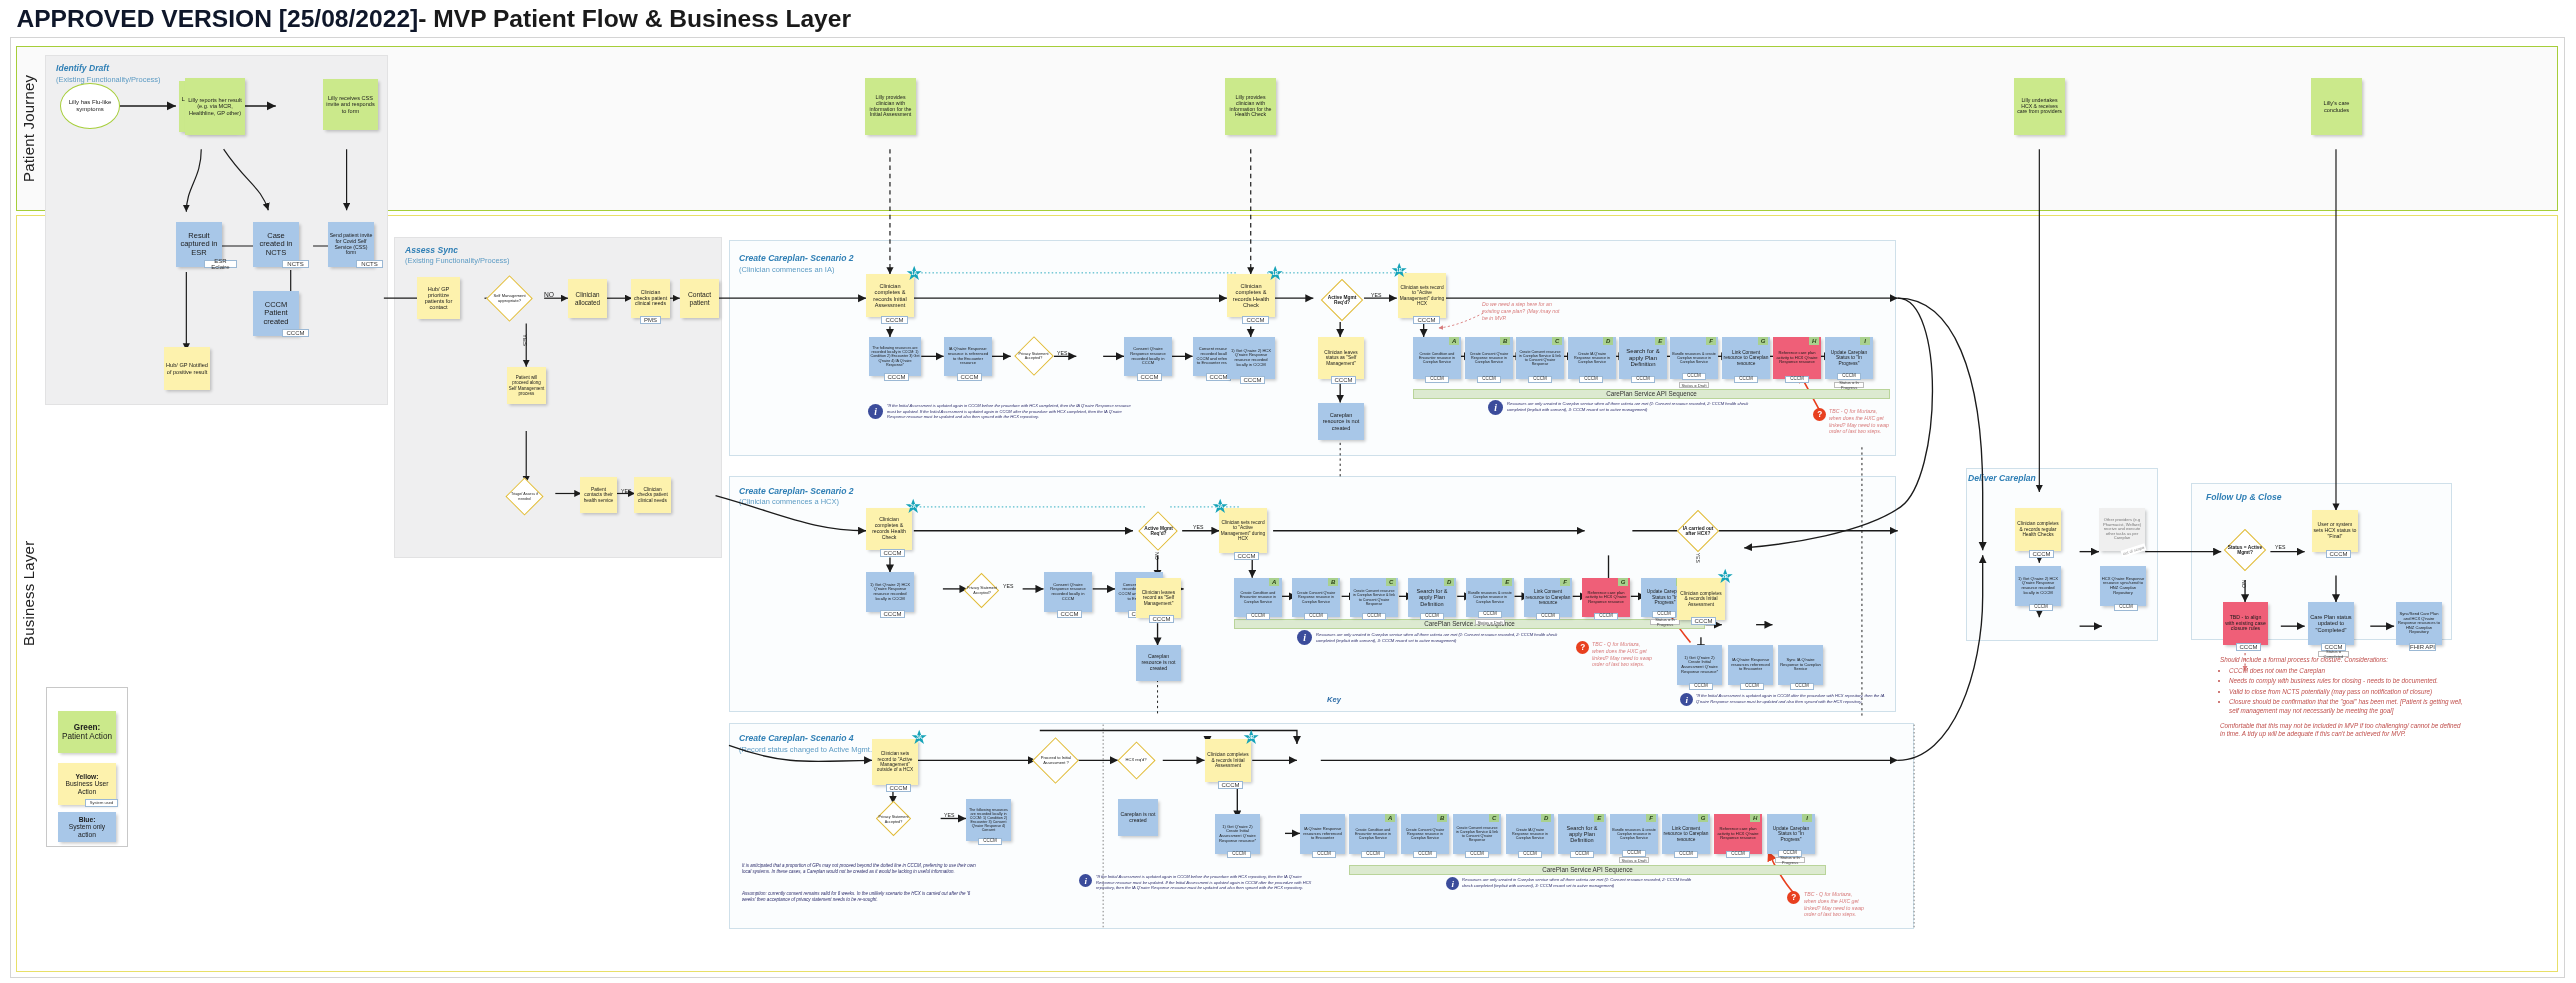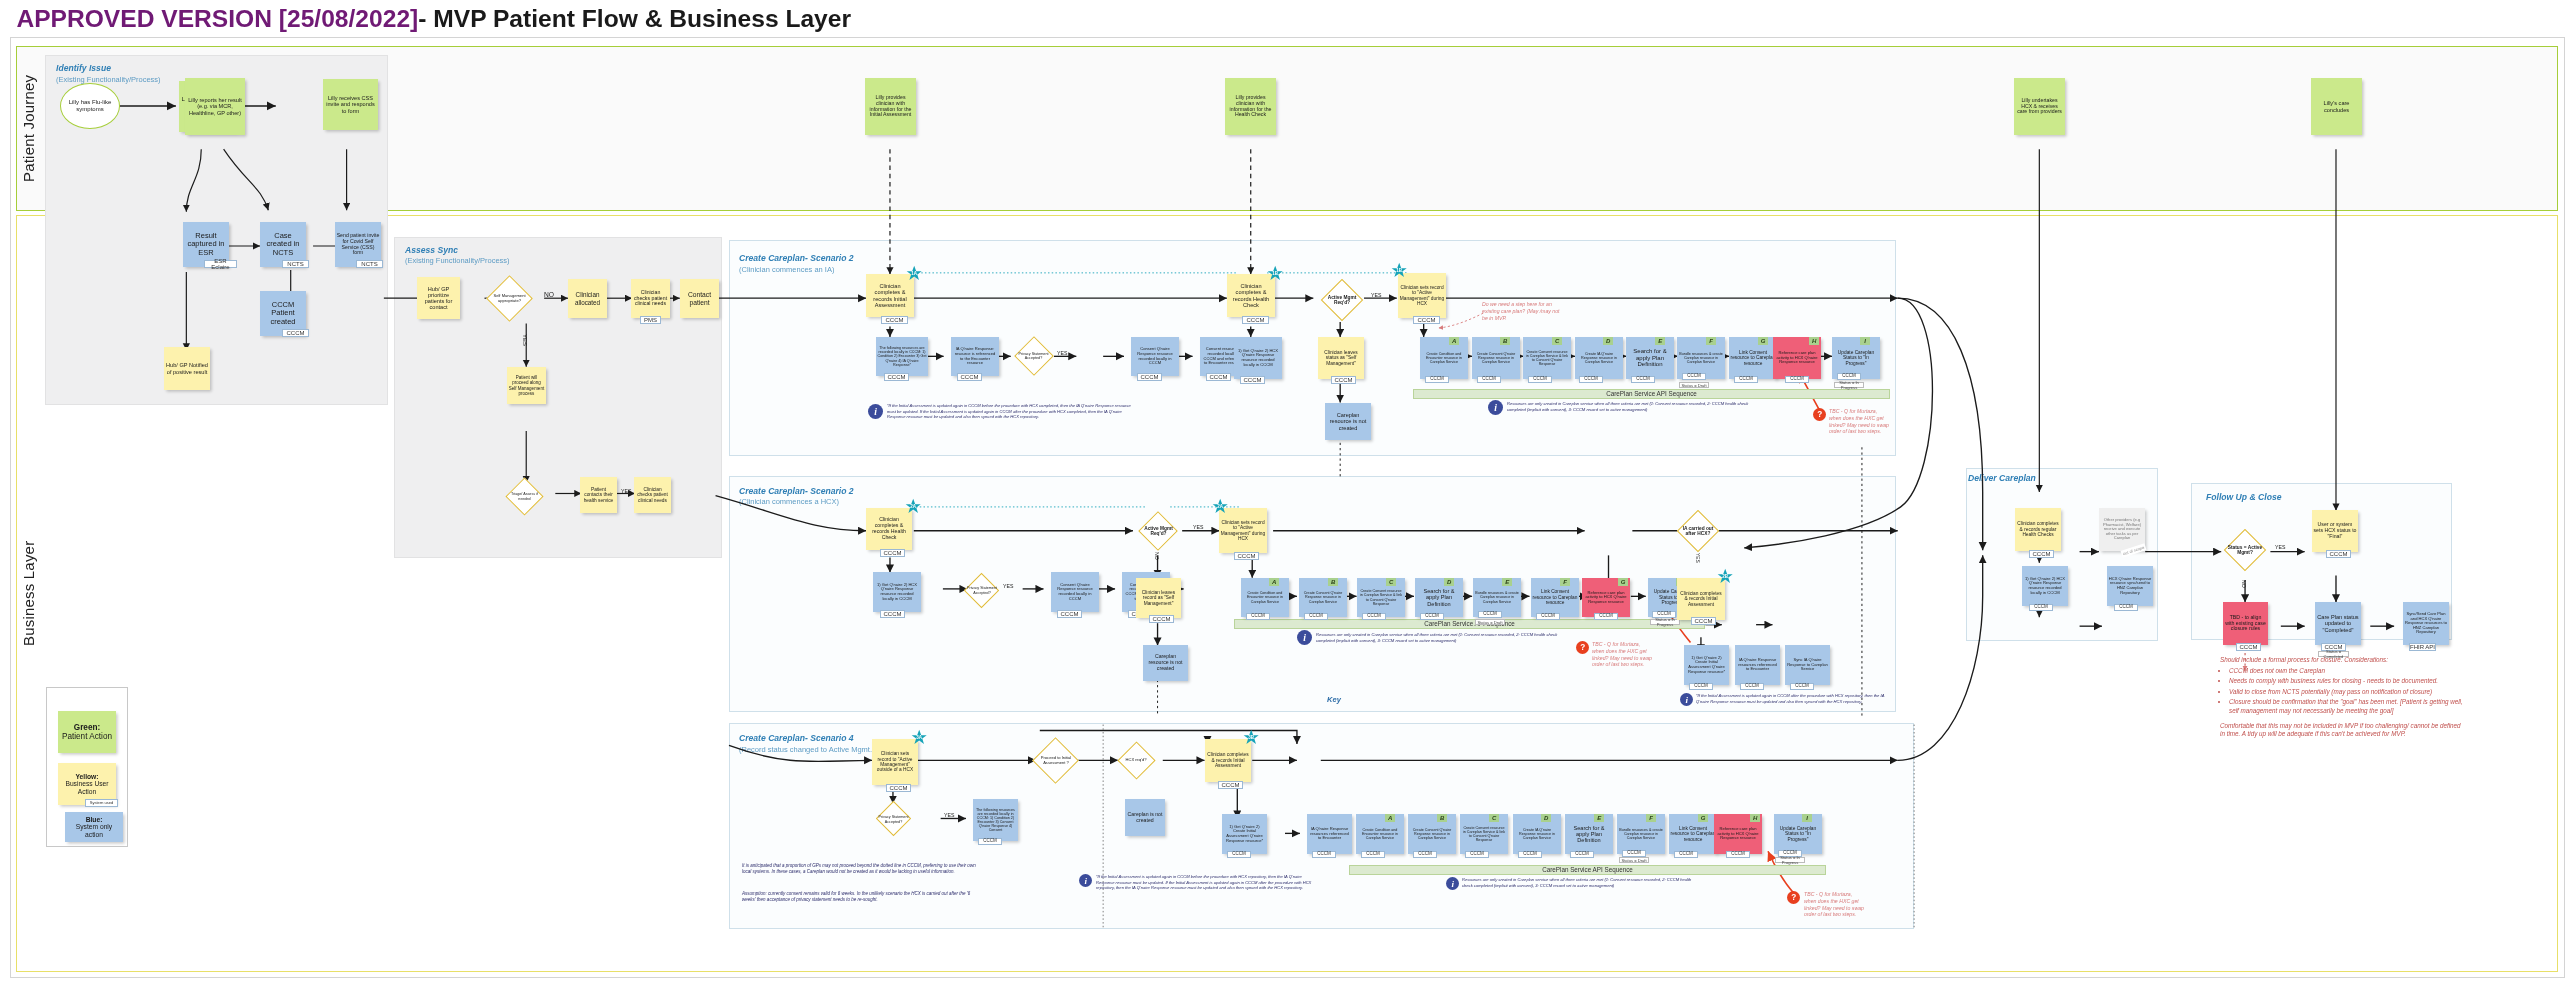--- a/index.html
+++ b/index.html
@@ -8,21 +8,21 @@
     width:2576px; height:984px;
     background:#ffffff;
     font-family:"Liberation Sans", sans-serif;
     overflow:hidden;
     position:relative;
   }
   #stage { position:relative; width:2576px; height:984px; }
 
   
   #title-bar { position:absolute; left:16.4px; top:4.5px; font-size:24.6px; font-weight:bold; white-space:nowrap; }
-  #title-approved { color:#701a75; }
+  #title-approved { color:#0f172a; }
   #title-rest { color:#1a1a1a; }
 
   
   .outer-frame { position:absolute; border:0.7px solid #d4d4d4; background:#fff; }
   .swim-green { position:absolute; border:1.1px solid #a6ce39; background:#fafafa; }
   .swim-yellow { position:absolute; border:1.1px solid #e8e068; background:#fff; }
   .swim-label {
     position:absolute; writing-mode:vertical-rl; transform:rotate(180deg);
     display:flex; align-items:center; justify-content:center;
     font-size:15px; color:#222; font-weight:400; letter-spacing:0.2px;
@@ -39,21 +39,21 @@
   
   .node {
     position:absolute; display:flex; align-items:center; justify-content:center;
     text-align:center; line-height:1.12; color:#1b1b1b;
     box-shadow:1.5px 2.2px 3px rgba(0,0,0,0.22);
     padding:1.5px 1.5px;
     overflow:hidden;
   }
   .n-green  { background:#cbe98b; }
   .n-yellow { background:#fdf2ad; }
-  .n-blue   { background:#a8c7e8;margin-left:7px; }
+  .n-blue   { background:#a8c7e8; }
   .n-red    { background:#ef5f78; }
   .n-grey   { background:#efefef; }
 
   .circle-node {
     position:absolute; border-radius:50%; border:1.1px solid #a6ce39; background:#fff;
     display:flex; align-items:center; justify-content:center; text-align:center;
     line-height:1.1; color:#1b1b1b;
   }
 
   .diamond {
@@ -140,21 +140,21 @@
 
   <div class="outer-frame" style="left:10.4px;top:37px;width:2555px;height:941px;"></div>
 
   <div class="swim-green" style="left:16.4px;top:46px;width:2542px;height:165px;"></div>
   <div class="swim-label lbl-green" style="left:16.4px;top:46px;width:24px;height:165px;">Patient Journey</div>
 
   <div class="swim-yellow" style="left:16.4px;top:215px;width:2542px;height:757px;"></div>
   <div class="swim-label lbl-yellow" style="left:16.4px;top:215px;width:24px;height:757px;">Business Layer</div>
 
   <div class="phase shaded" style="left:45px;top:55px;width:343px;height:350px;"></div>
-  <div class="phase-title" style="left:56px;top:63px;">Identify Issue</div>
+  <div class="phase-title" style="left:56px;top:63px;">Identify Draft</div>
   <div class="phase-sub" style="left:56px;top:75px;">(Existing Functionality/Process)</div>
 
   <div class="phase shaded" style="left:394px;top:237px;width:328px;height:321px;"></div>
   <div class="phase-title" style="left:405px;top:245px;">Assess Sync</div>
   <div class="phase-sub" style="left:405px;top:256px;">(Existing Functionality/Process)</div>
 
   <div class="phase" style="left:729px;top:240px;width:1167px;height:216px;"></div>
   <div class="phase-title" style="left:739px;top:253px;">Create Careplan- Scenario 2</div>
   <div class="phase-sub" style="left:739px;top:265px;">(Clinician commences an IA)</div>
 

